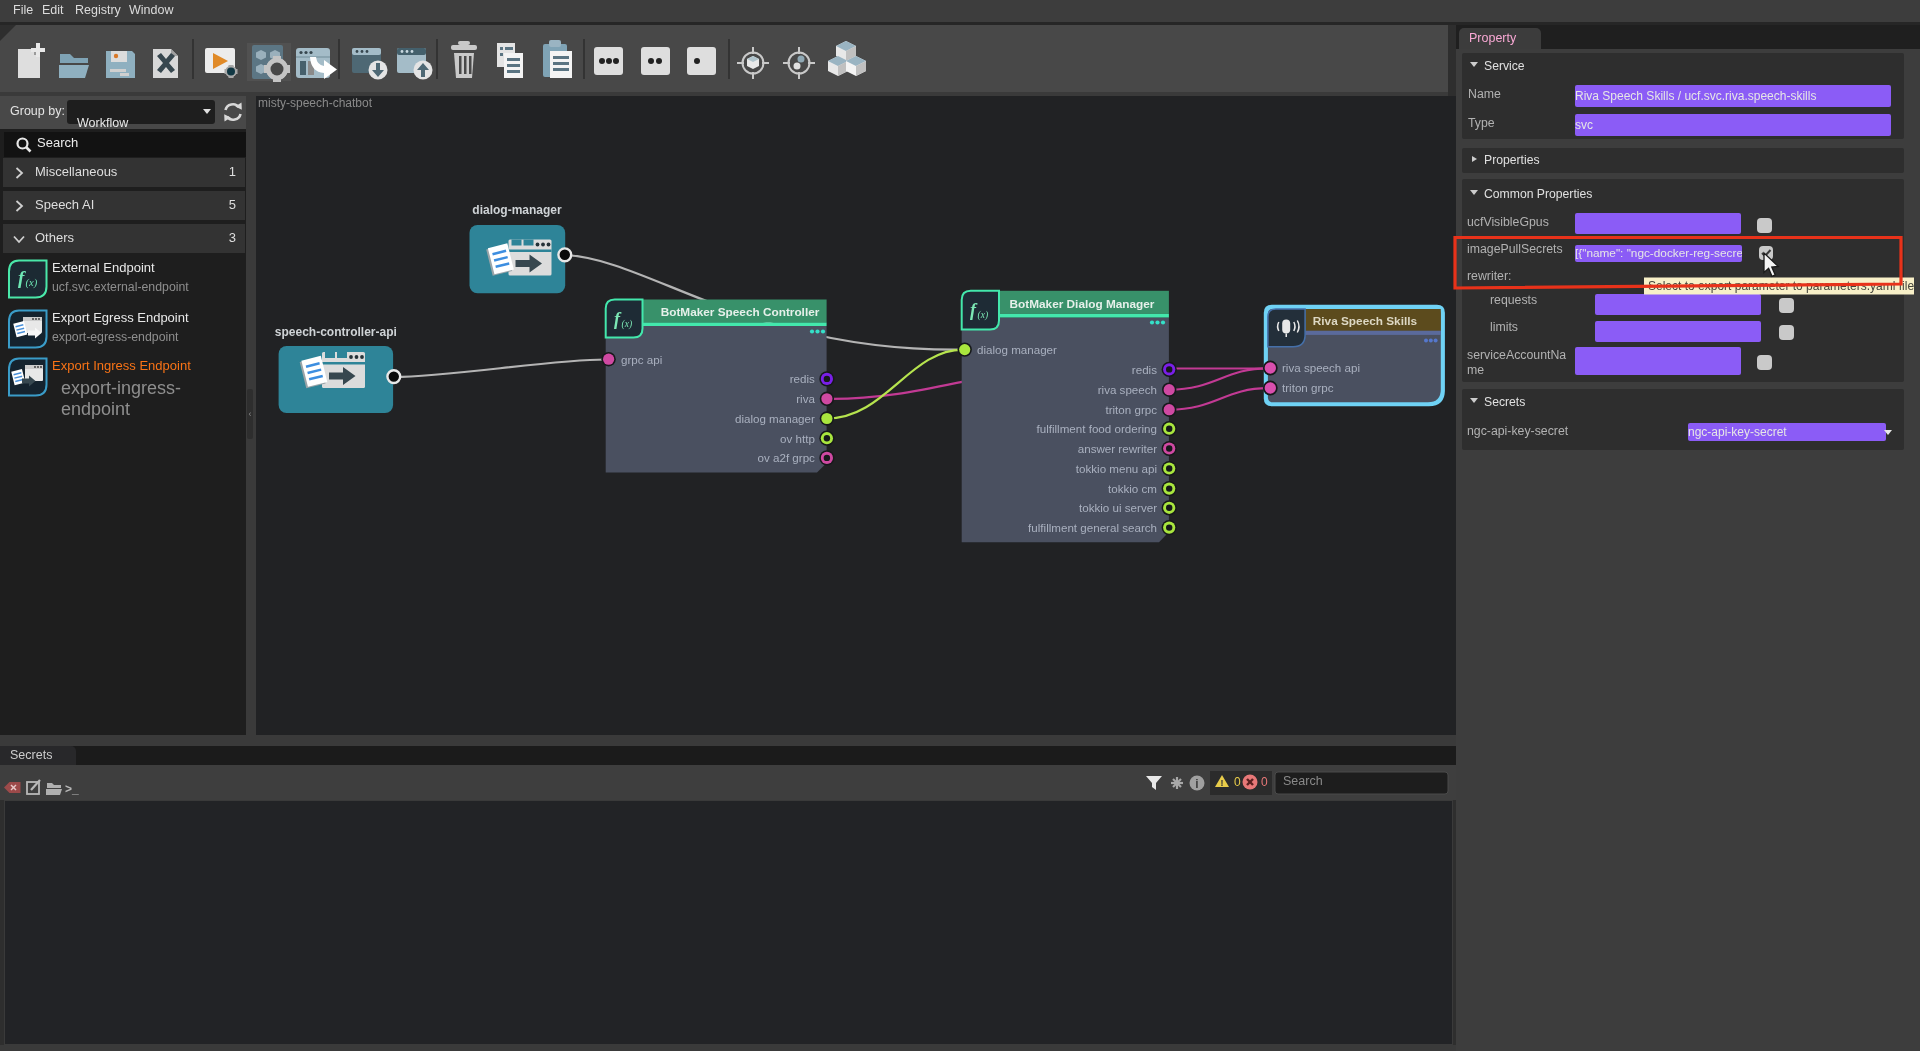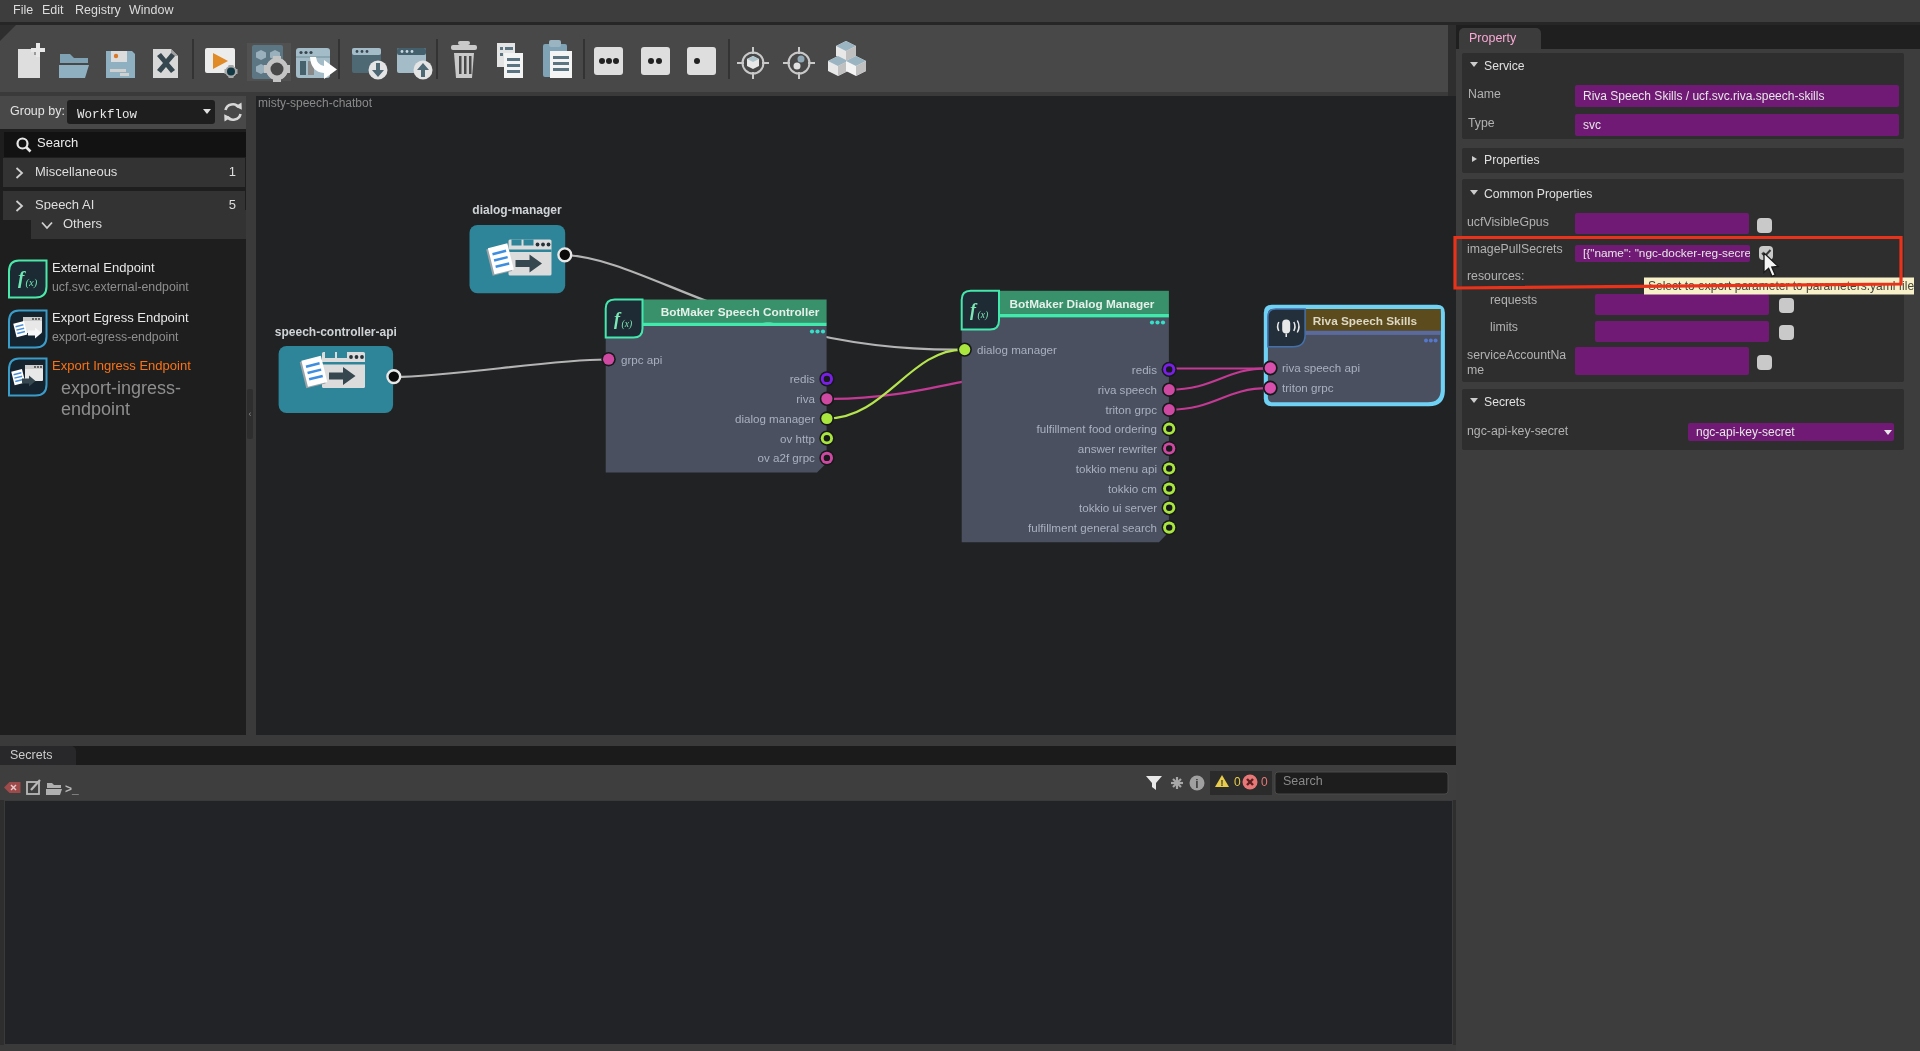--- a/index.html
+++ b/index.html
@@ -2,21 +2,21 @@
 <html><head>
 <meta charset="utf-8">
 <style>
   html,body{margin:0;padding:0;width:1920px;height:1051px;overflow:hidden;background:#2e2e2e;font-family:"Liberation Sans",sans-serif;}
   .abs{position:absolute;}
   .tab{background:#3c3c3c;color:#f9a8d4;font-size:12.5px;border-radius:5px 5px 0 0;}
   .tri-r{position:absolute;width:0;height:0;border-left:5.5px solid #cccccc;border-top:3.8px solid transparent;border-bottom:3.8px solid transparent;}
   .tri-d{position:absolute;width:0;height:0;border-top:5.5px solid #cccccc;border-left:4px solid transparent;border-right:4px solid transparent;}
   .seclabel{position:absolute;color:#e0e0e0;font-size:12.2px;}
   .plabel{position:absolute;color:#b2b2b2;font-size:12.3px;}
-  .pinput{position:absolute;background:#701a75;border-radius:2px;color:#e6e6e6;font-size:12px;padding-left:8px;white-space:nowrap;overflow:hidden;}
+  .pinput{position:absolute;background:#8b5cf6;border-radius:2px;color:#e6e6e6;font-size:12px;white-space:nowrap;overflow:hidden;}
   .pcheck{position:absolute;width:15px;height:15px;background:#c9c9c9;border-radius:4px;}
   .secbox{position:absolute;background:#2e2e2e;border-radius:2px;}
 </style>
 </head>
 <body>
 
 <div class="abs" style="left:0;top:0;width:1920px;height:22px;background:#3d3d3d;color:#dcdcdc;font-size:12.5px;">
   <span style="position:absolute;left:13px;top:3px;">File</span>
   <span style="position:absolute;left:42px;top:3px;">Edit</span>
   <span style="position:absolute;left:75px;top:3px;">Registry</span>
@@ -210,21 +210,21 @@
     <path d="M856,31 l10,5 v10 l-10,5 l-10,-5 v-10 z" fill="#f4f4f4"></path>
     <path d="M856,31 l10,5 l-10,5 l-10,-5 z" fill="#9ab4c2"></path>
     <path d="M856,41 l10,-5 v10 l-10,5 z" fill="#c0c0c0"></path>
   </g>
 </svg>
 
 <div class="abs" style="left:0;top:92px;width:1448px;height:4px;background:#3a3a3a;"></div>
 <div class="abs" style="left:0;top:96px;width:246px;height:33px;background:#484848;">
   <span style="position:absolute;left:10px;top:8px;color:#e4e4e4;font-size:12.5px;">Group by:</span>
   <div style="position:absolute;left:67px;top:4px;width:148px;height:24px;background:#1e1e1e;border-radius:3px;">
-    <span style="position:absolute;left:10px;top:8px;color:#e8e8e8;font-size:12.5px;font-family:Liberation Mono, monospace;">Workflow</span>
+    <span style="position:absolute;left:10px;top:16px;color:#e8e8e8;font-size:12.5px;">Workflow</span>
     <div class="tri-d" style="left:136px;top:9px;border-top-color:#e0e0e0;"></div>
   </div>
   <svg style="position:absolute;left:223px;top:5px;" width="20" height="22" viewBox="0 0 20 22">
     <g stroke="#d8d8d8" stroke-width="2.6" fill="none">
       <path d="M2.5,9 a7.5,7 0 0 1 13.5,-2.8"></path>
       <path d="M17.5,13 a7.5,7 0 0 1 -13.5,2.8"></path>
     </g>
     <polygon points="18.5,1.5 18.8,8.8 12.2,5.6" fill="#d8d8d8"></polygon>
     <polygon points="1.5,20.5 1.2,13.2 7.8,16.4" fill="#d8d8d8"></polygon>
   </svg>
@@ -247,21 +247,21 @@
     <span style="position:absolute;left:32px;top:6px;color:#dedede;font-size:13px;">Miscellaneous</span>
     <span style="position:absolute;right:9px;top:6px;color:#dedede;font-size:13px;">1</span>
   </div>
   <div style="position:absolute;left:3px;top:62px;width:242px;height:29px;background:#333333;">
     <svg style="position:absolute;left:12px;top:9px;" width="9" height="12" viewBox="0 0 9 12">
         <path d="M1.5,1 l5.5,5 l-5.5,5" stroke="#d0d0d0" stroke-width="1.8" fill="none"></path>
       </svg>
     <span style="position:absolute;left:32px;top:6px;color:#dedede;font-size:13px;">Speech AI</span>
     <span style="position:absolute;right:9px;top:6px;color:#dedede;font-size:13px;">5</span>
   </div>
-  <div style="position:absolute;left:3px;top:81px;width:242px;height:29px;background:#333333;margin-left:28px;">
+  <div style="position:absolute;left:3px;top:95px;width:242px;height:29px;background:#333333;">
     <svg style="position:absolute;left:10px;top:11px;" width="12" height="9" viewBox="0 0 12 9">
         <path d="M1,1.5 l5,5.5 l5,-5.5" stroke="#d0d0d0" stroke-width="1.8" fill="none"></path>
       </svg>
     <span style="position:absolute;left:32px;top:6px;color:#dedede;font-size:13px;">Others</span>
     <span style="position:absolute;right:9px;top:6px;color:#dedede;font-size:13px;">3</span>
   </div>
 
   <svg style="position:absolute;left:8px;top:130px;" width="40" height="40" viewBox="0 0 40 40">
     <path d="M11,1.5 h27.5 v26 q0,11 -11,11 h-26.5 v-26 q0,-11 10,-11 z" fill="#1c2a33" stroke="#4ae8a9" stroke-width="2"></path>
     <text x="10" y="25" font-family="Liberation Serif,serif" font-style="italic" font-weight="bold" font-size="19" fill="#6fe8b5">f</text>
@@ -546,21 +546,21 @@
 <span class="seclabel" style="left:1484px;top:187px;">Common Properties</span>
 <span class="plabel" style="left:1467px;top:215px;">ucfVisibleGpus</span>
 <div class="pinput" style="left:1575px;top:213px;width:166px;height:21px;"></div>
 <div class="pcheck" style="left:1757px;top:218px;"></div>
 <span class="plabel" style="left:1467px;top:242px;">imagePullSecrets</span>
 <div class="pinput" style="left:1575px;top:245px;width:167px;height:17px;line-height:17px;font-size:11.8px;">[{"name": "ngc-docker-reg-secre</div>
 <div class="pcheck" style="left:1759px;top:246px;width:14px;height:14px;"></div>
 <svg class="abs" style="left:1759px;top:246px;" width="14" height="14" viewBox="0 0 14 14">
     <path d="M3,7 l3,3 l5.5,-6" stroke="#3a3a3a" stroke-width="2" fill="none"></path>
   </svg>
-<span class="plabel" style="left:1467px;top:269px;">resources:</span>
+<span class="plabel" style="left:1467px;top:269px;">rewriter:</span>
 <span class="plabel" style="left:1490px;top:293px;">requests</span>
 <div class="pinput" style="left:1595px;top:294px;width:166px;height:21px;"></div>
 <div class="pcheck" style="left:1779px;top:298px;"></div>
 <span class="plabel" style="left:1490px;top:320px;">limits</span>
 <div class="pinput" style="left:1595px;top:321px;width:166px;height:21px;"></div>
 <div class="pcheck" style="left:1779px;top:325px;"></div>
 <span class="plabel" style="left:1467px;top:348px;width:104px;display:inline-block;word-break:break-all;line-height:14.5px;">serviceAccountName</span>
 <div class="pinput" style="left:1575px;top:347px;width:166px;height:28px;"></div>
 <div class="pcheck" style="left:1757px;top:355px;"></div>
 

